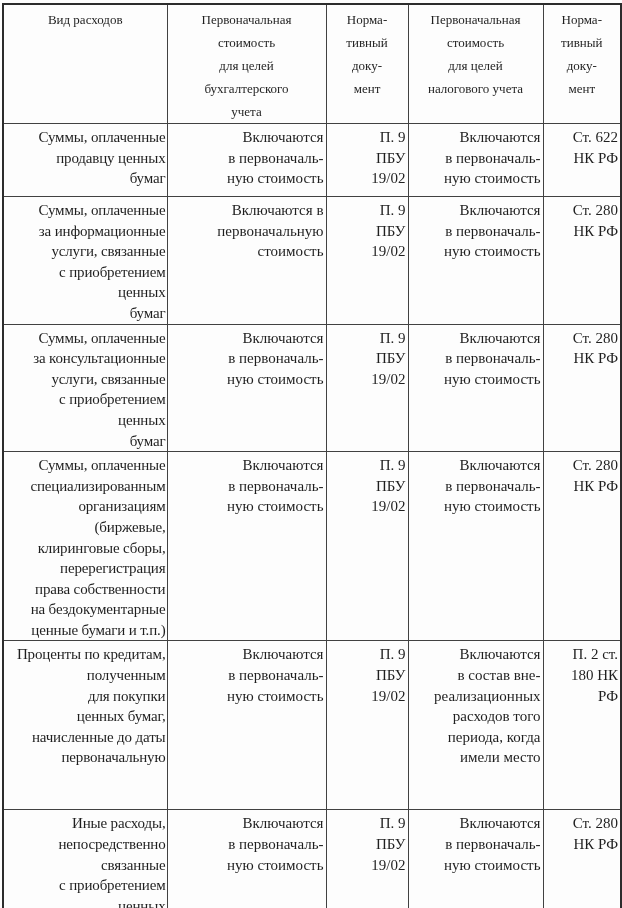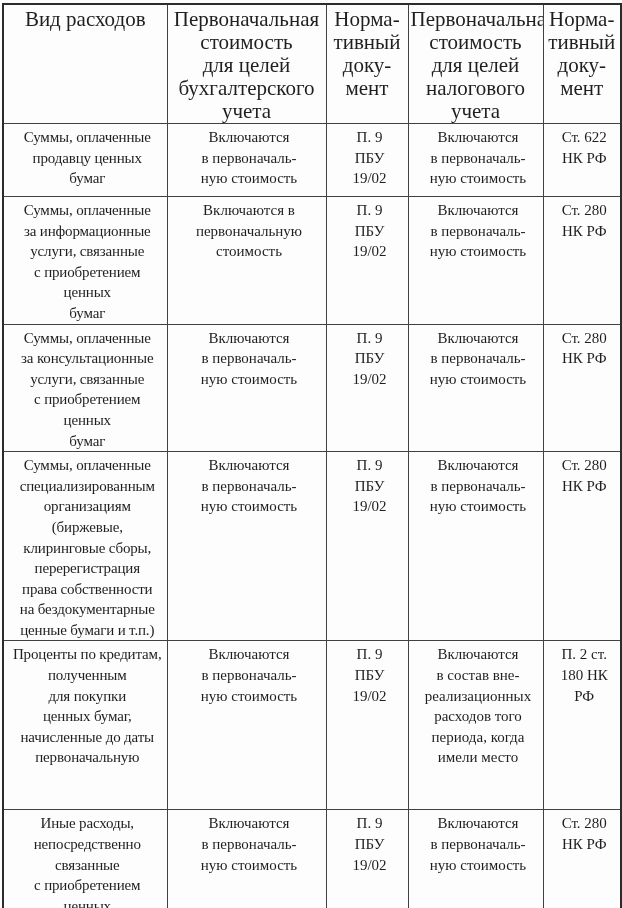--- a/index.html
+++ b/index.html
@@ -35,26 +35,26 @@
   th, td {
     border: 1px solid #414141;
     vertical-align: top;
     white-space: pre-line;
     overflow: hidden;
   }
   thead tr { height: 115px; }
   th {
     font-weight: normal;
     text-align: center;
-    font-size: 21px;
+    font-size: 13px;
     line-height: 23px;
     padding: 3px 2px 0 2px;
   }
   td {
-    text-align: center;
+    text-align: right;
     font-size: 15px;
     line-height: 20.6px;
     padding: 3px 2px 0 7px;
   }
   td.expense {
     padding-left: 5px;
     padding-right: 1px;
     letter-spacing: -0.15px;
   }
   tbody tr:nth-child(1) { height: 73px;  }

